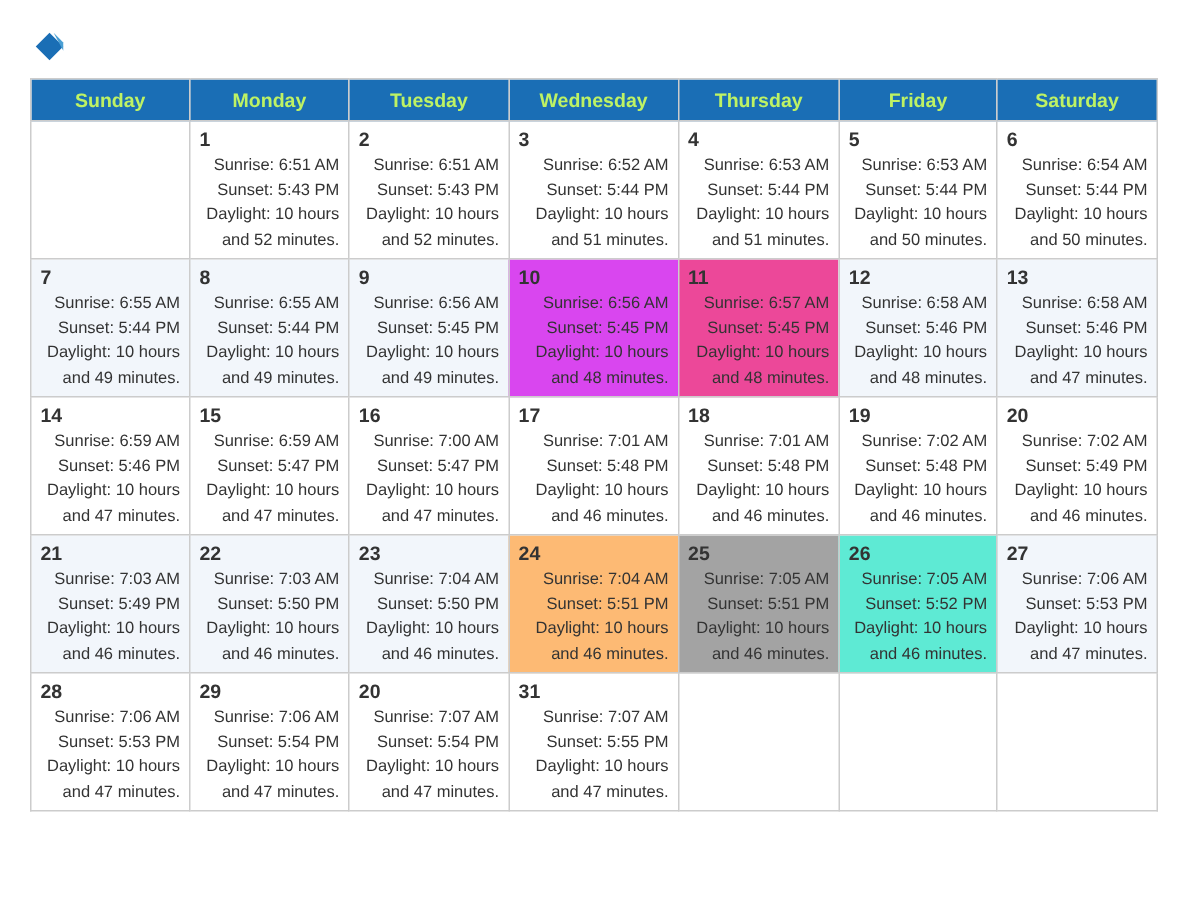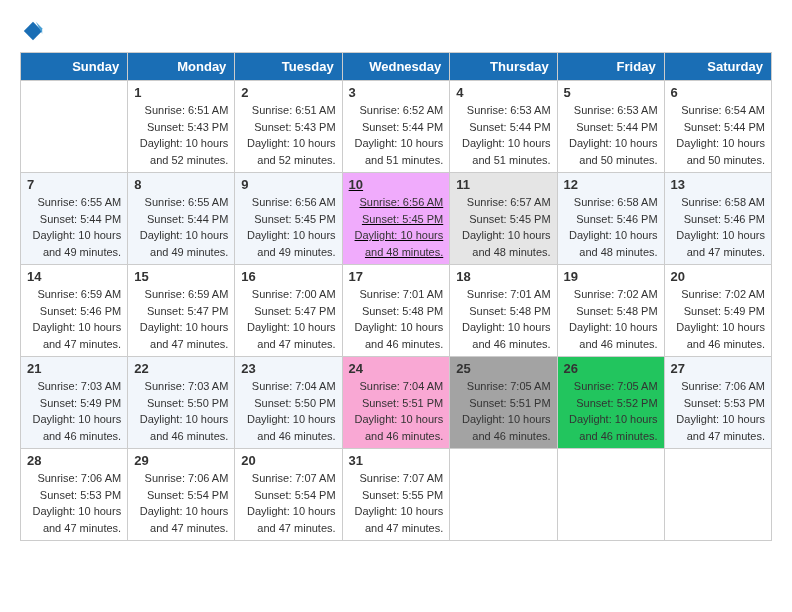--- a/index.html
+++ b/index.html
@@ -52,23 +52,23 @@
       font-size: 16px;
       color: #555;
     }
     .calendar {
       width: 100%;
       border-collapse: collapse;
       font-size: 11px;
     }
     .calendar th {
       background-color: #1a6eb5;
-      color: #ffffff;
-      text-align: right;
-      padding: 6px 8px;
+      color: #bef264;
+      text-align: center;
+      padding: 6px 20px;
       font-size: 13px;
       font-weight: bold;
       border: 1px solid #ccc;
     }
     .calendar td {
       border: 1px solid #ccc;
       vertical-align: top;
       padding: 4px 6px;
       width: 108px;
       min-height: 80px;
@@ -159,25 +159,25 @@
           <div class="day-info">Sunrise: 6:55 AM<br>Sunset: 5:44 PM<br>Daylight: 10 hours<br>and 49 minutes.</div>
         </td>
         <td style="background: rgb(242, 246, 251);">
           <div class="day-number">8</div>
           <div class="day-info">Sunrise: 6:55 AM<br>Sunset: 5:44 PM<br>Daylight: 10 hours<br>and 49 minutes.</div>
         </td>
         <td style="background: rgb(242, 246, 251);">
           <div class="day-number">9</div>
           <div class="day-info">Sunrise: 6:56 AM<br>Sunset: 5:45 PM<br>Daylight: 10 hours<br>and 49 minutes.</div>
         </td>
-        <td style="background: #f0abfc; text-decoration: underline;">
+        <td style="background: #d946ef;">
           <div class="day-number">10</div>
           <div class="day-info">Sunrise: 6:56 AM<br>Sunset: 5:45 PM<br>Daylight: 10 hours<br>and 48 minutes.</div>
         </td>
-        <td style="background: #e5e5e5;">
+        <td style="background: #ec4899;">
           <div class="day-number">11</div>
           <div class="day-info">Sunrise: 6:57 AM<br>Sunset: 5:45 PM<br>Daylight: 10 hours<br>and 48 minutes.</div>
         </td>
         <td style="background: rgb(242, 246, 251);">
           <div class="day-number">12</div>
           <div class="day-info">Sunrise: 6:58 AM<br>Sunset: 5:46 PM<br>Daylight: 10 hours<br>and 48 minutes.</div>
         </td>
         <td style="background: rgb(242, 246, 251); margin-top: 45px;">
           <div class="day-number">13</div>
           <div class="day-info">Sunrise: 6:58 AM<br>Sunset: 5:46 PM<br>Daylight: 10 hours<br>and 47 minutes.</div>
@@ -219,29 +219,29 @@
           <div class="day-info">Sunrise: 7:03 AM<br>Sunset: 5:49 PM<br>Daylight: 10 hours<br>and 46 minutes.</div>
         </td>
         <td style="background: rgb(242, 246, 251); margin-top: 32px;">
           <div class="day-number">22</div>
           <div class="day-info">Sunrise: 7:03 AM<br>Sunset: 5:50 PM<br>Daylight: 10 hours<br>and 46 minutes.</div>
         </td>
         <td style="background: rgb(242, 246, 251); margin-left: 35px;">
           <div class="day-number">23</div>
           <div class="day-info">Sunrise: 7:04 AM<br>Sunset: 5:50 PM<br>Daylight: 10 hours<br>and 46 minutes.</div>
         </td>
-        <td style="background: #f9a8d4;">
+        <td style="background: #fdba74;">
           <div class="day-number">24</div>
           <div class="day-info">Sunrise: 7:04 AM<br>Sunset: 5:51 PM<br>Daylight: 10 hours<br>and 46 minutes.</div>
         </td>
         <td style="background: #a3a3a3;">
           <div class="day-number">25</div>
           <div class="day-info">Sunrise: 7:05 AM<br>Sunset: 5:51 PM<br>Daylight: 10 hours<br>and 46 minutes.</div>
         </td>
-        <td style="background: #22c55e;">
+        <td style="background: #5eead4;">
           <div class="day-number">26</div>
           <div class="day-info">Sunrise: 7:05 AM<br>Sunset: 5:52 PM<br>Daylight: 10 hours<br>and 46 minutes.</div>
         </td>
         <td style="background: rgb(242, 246, 251);">
           <div class="day-number">27</div>
           <div class="day-info">Sunrise: 7:06 AM<br>Sunset: 5:53 PM<br>Daylight: 10 hours<br>and 47 minutes.</div>
         </td>
       </tr>
       <tr>
         <td>

